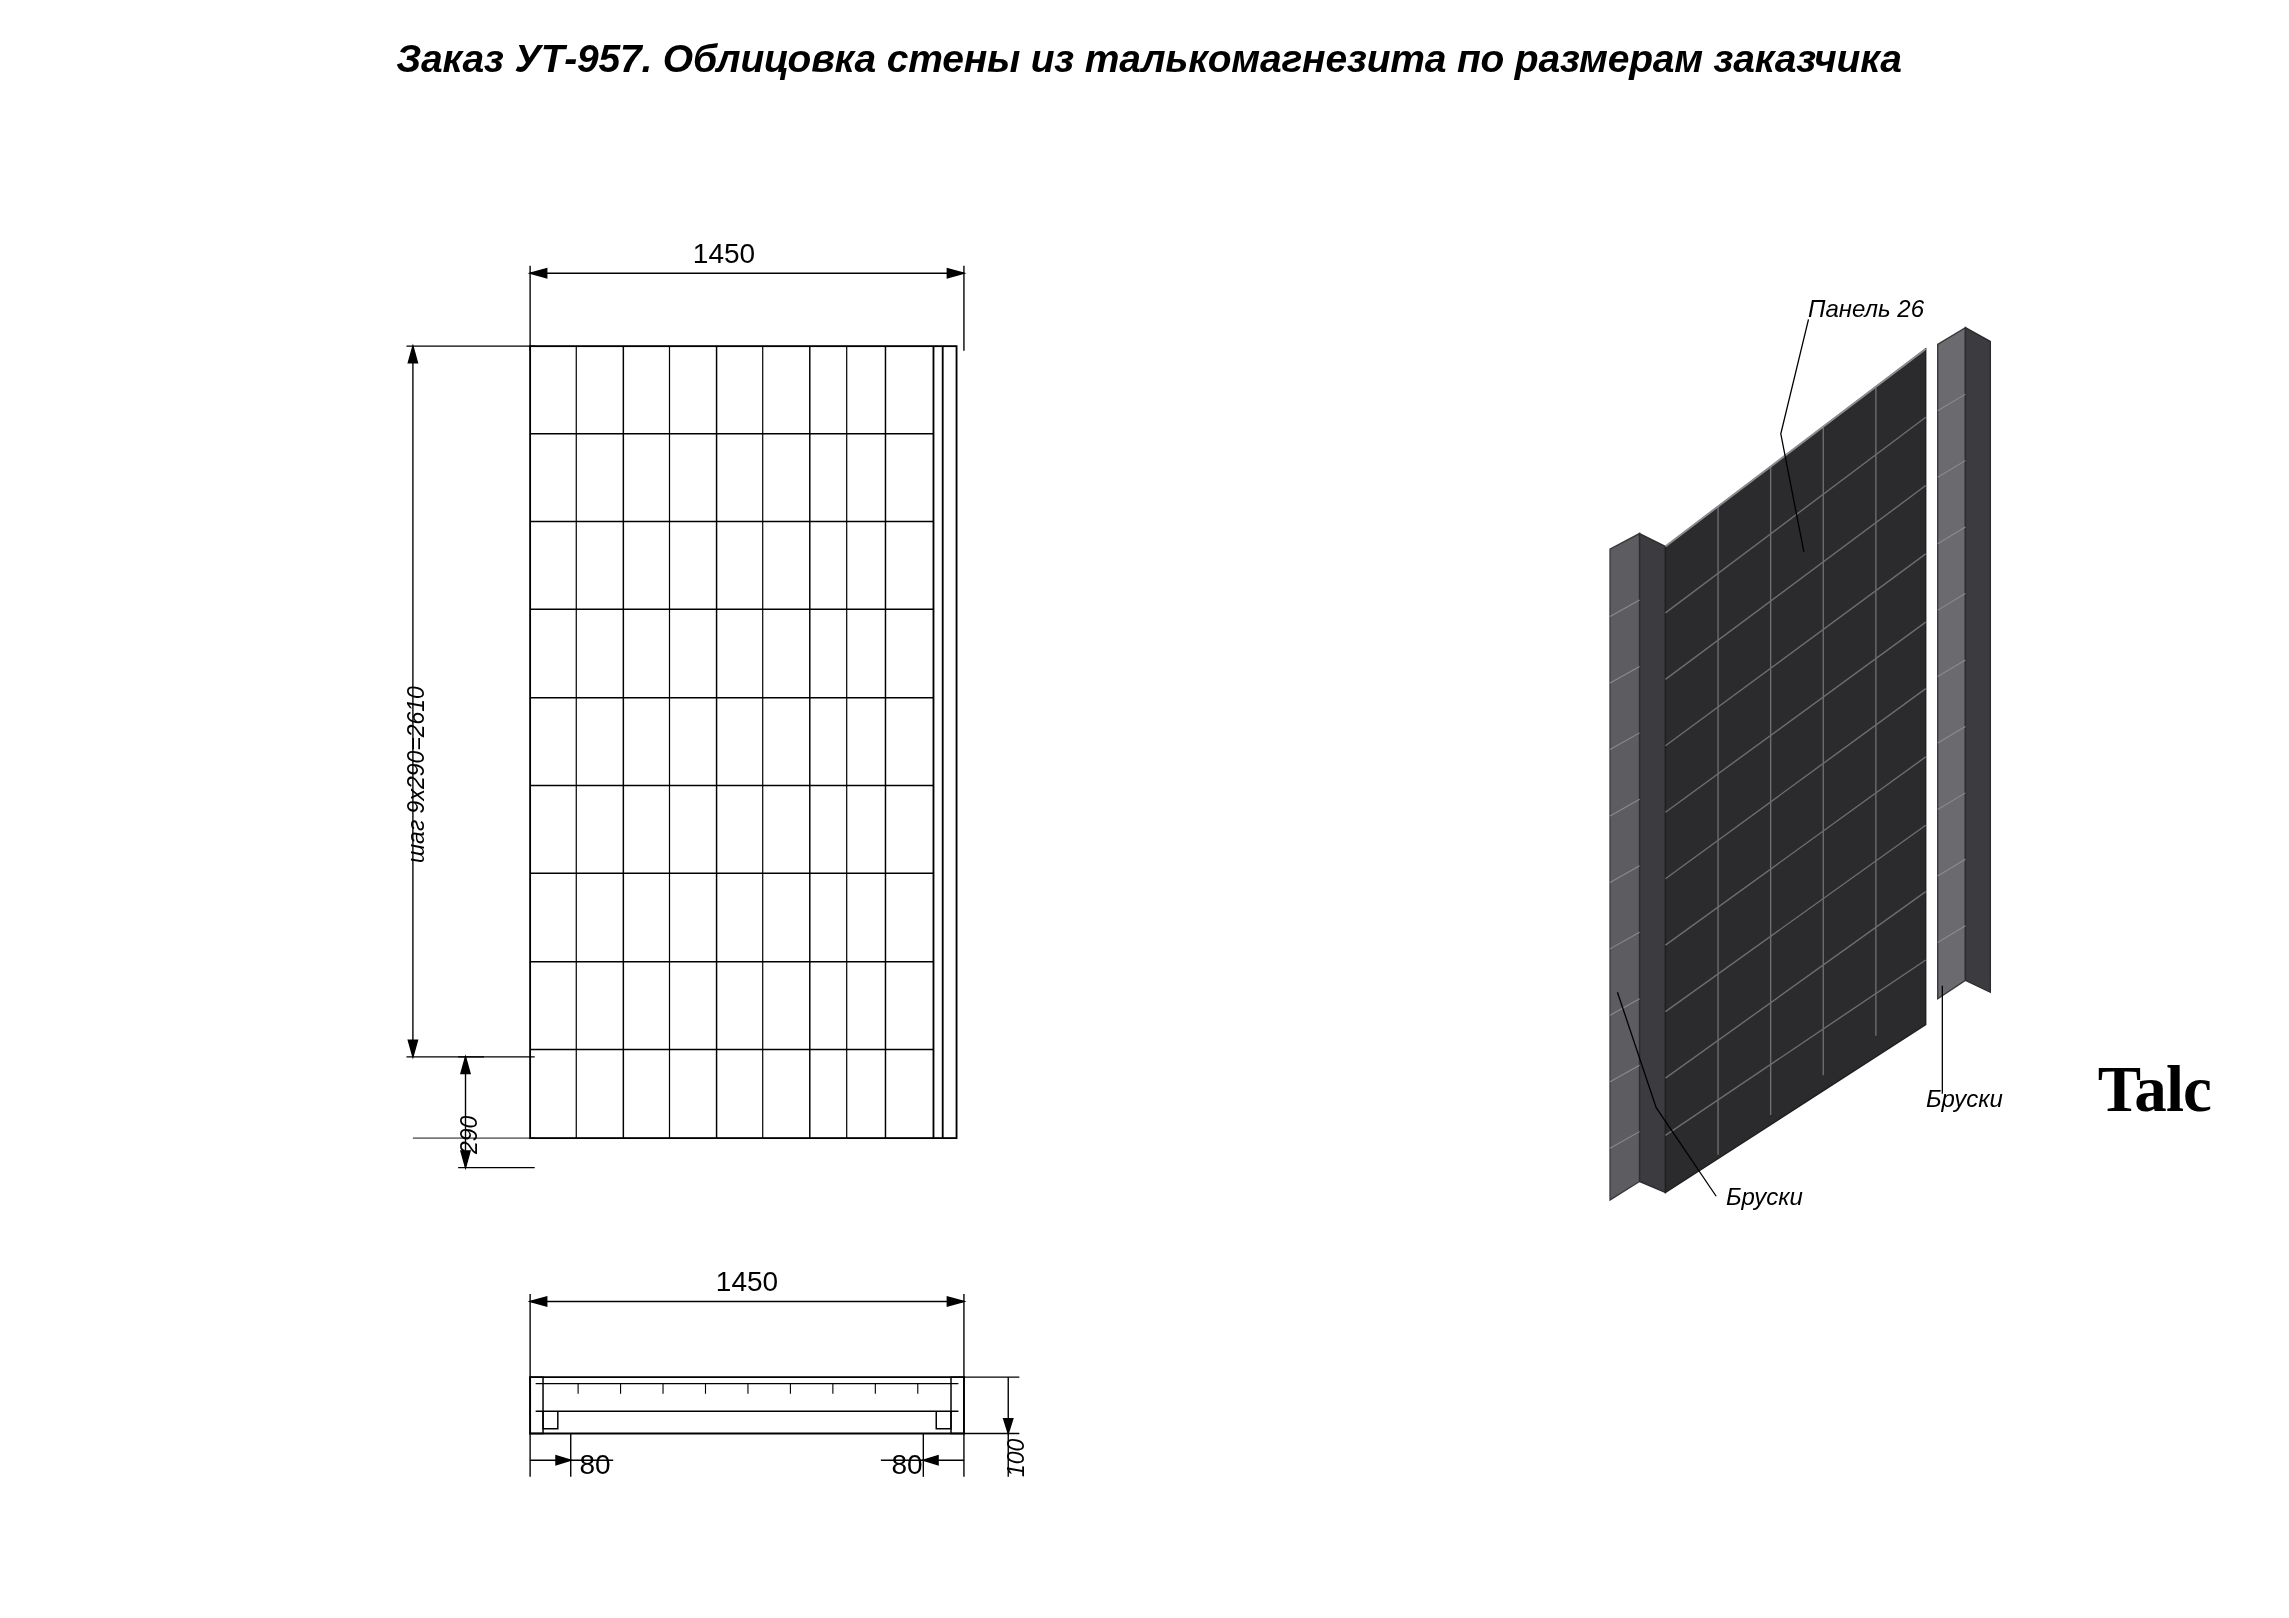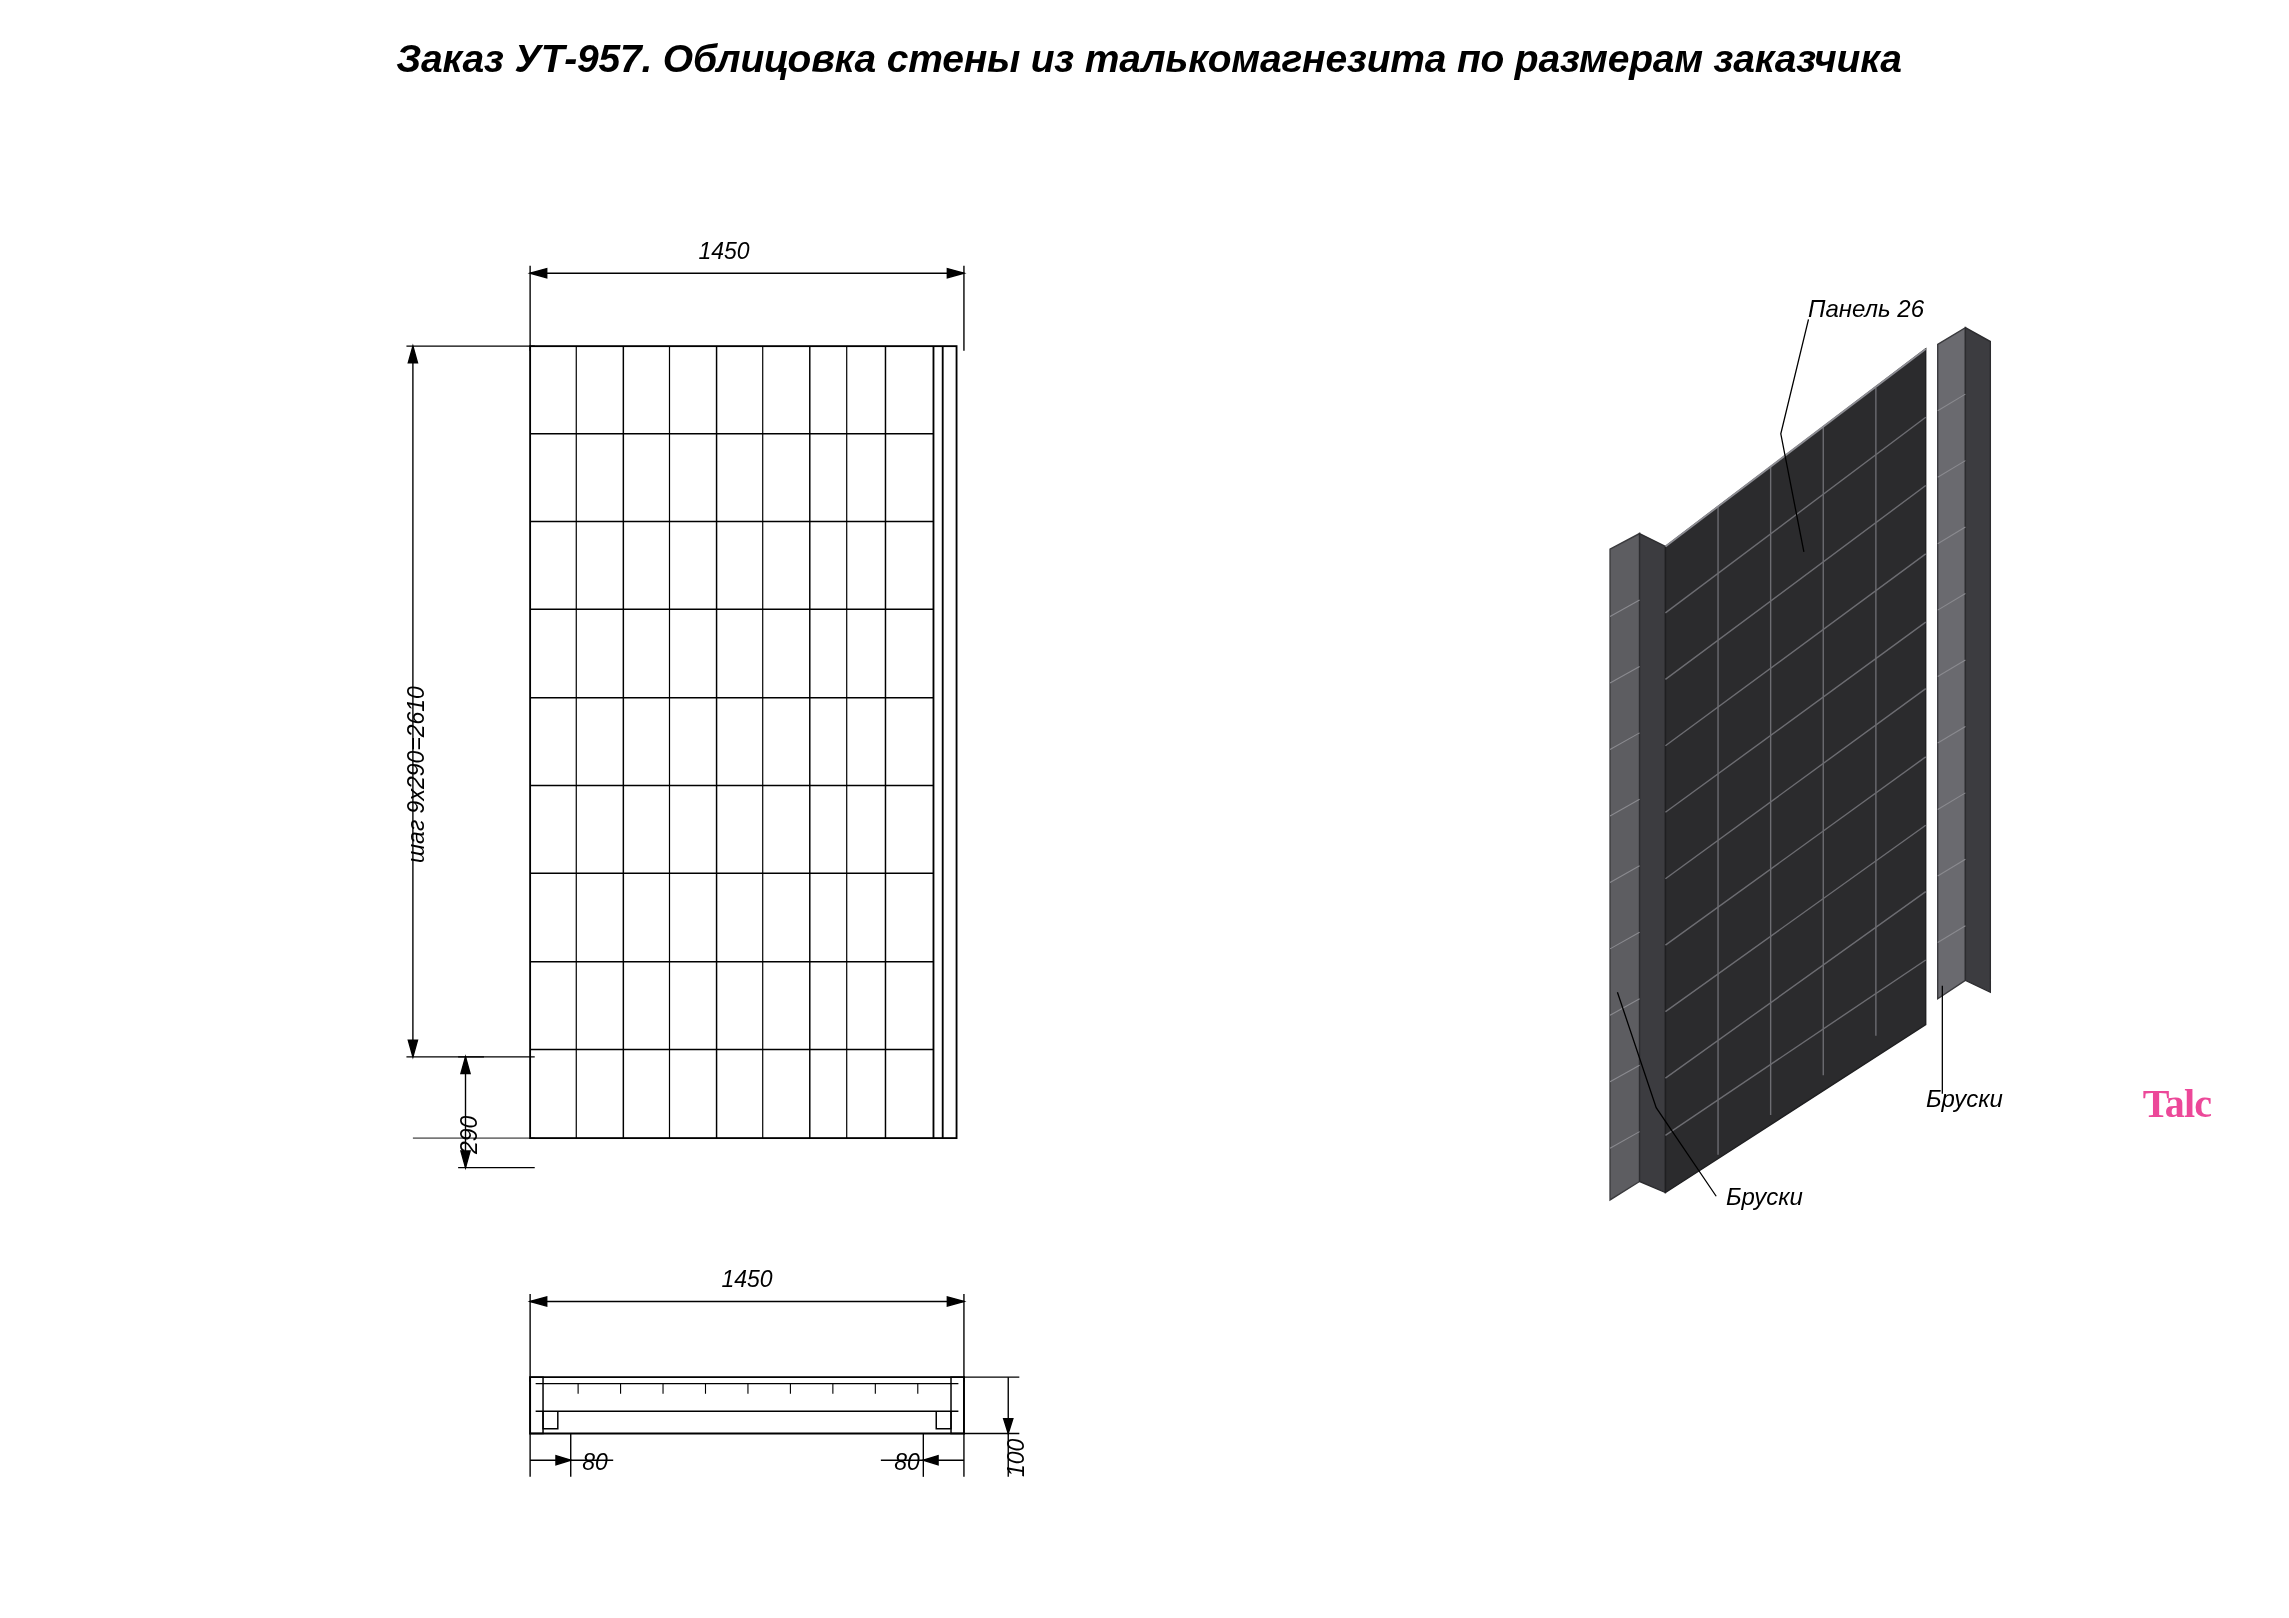--- a/index.html
+++ b/index.html
@@ -28,22 +28,21 @@
     width: 2290px;
     text-align: center;
     font-size: 39px;
     font-weight: bold;
     font-style: italic;
     letter-spacing: -0.2px;
     font-family: "Liberation Sans", sans-serif;
   }
   .dim-label {
     position: absolute;
-    font-size: 23px;
-    font-style: italic;
+    font-size: 28px;
     font-family: "Liberation Sans", sans-serif;
     white-space: nowrap;
   }
   .callout-label {
     position: absolute;
     font-size: 24px;
     font-style: italic;
     font-family: "Liberation Sans", sans-serif;
     white-space: nowrap;
   }
@@ -53,24 +52,24 @@
     font-style: italic;
     font-family: "Liberation Sans", sans-serif;
     white-space: nowrap;
     transform-origin: 0 0;
     transform: rotate(-90deg);
   }
   .logo {
     position: absolute;
     right: 83px;
     bottom: 51px;
-    font-size: 40px;
+    font-size: 65px;
     font-weight: bold;
     font-family: "Liberation Serif", serif;
-    color: #ec4899;
+    color: #000000;
     letter-spacing: -0.9px;
   }
   svg { position: absolute; left: 0; top: 0; }
 </style>
 </head>
 <body>
 
 <div id="sheet">
 
   <div class="title">Заказ УТ-957. Облицовка стены из талькомагнезита по размерам заказчика</div>

